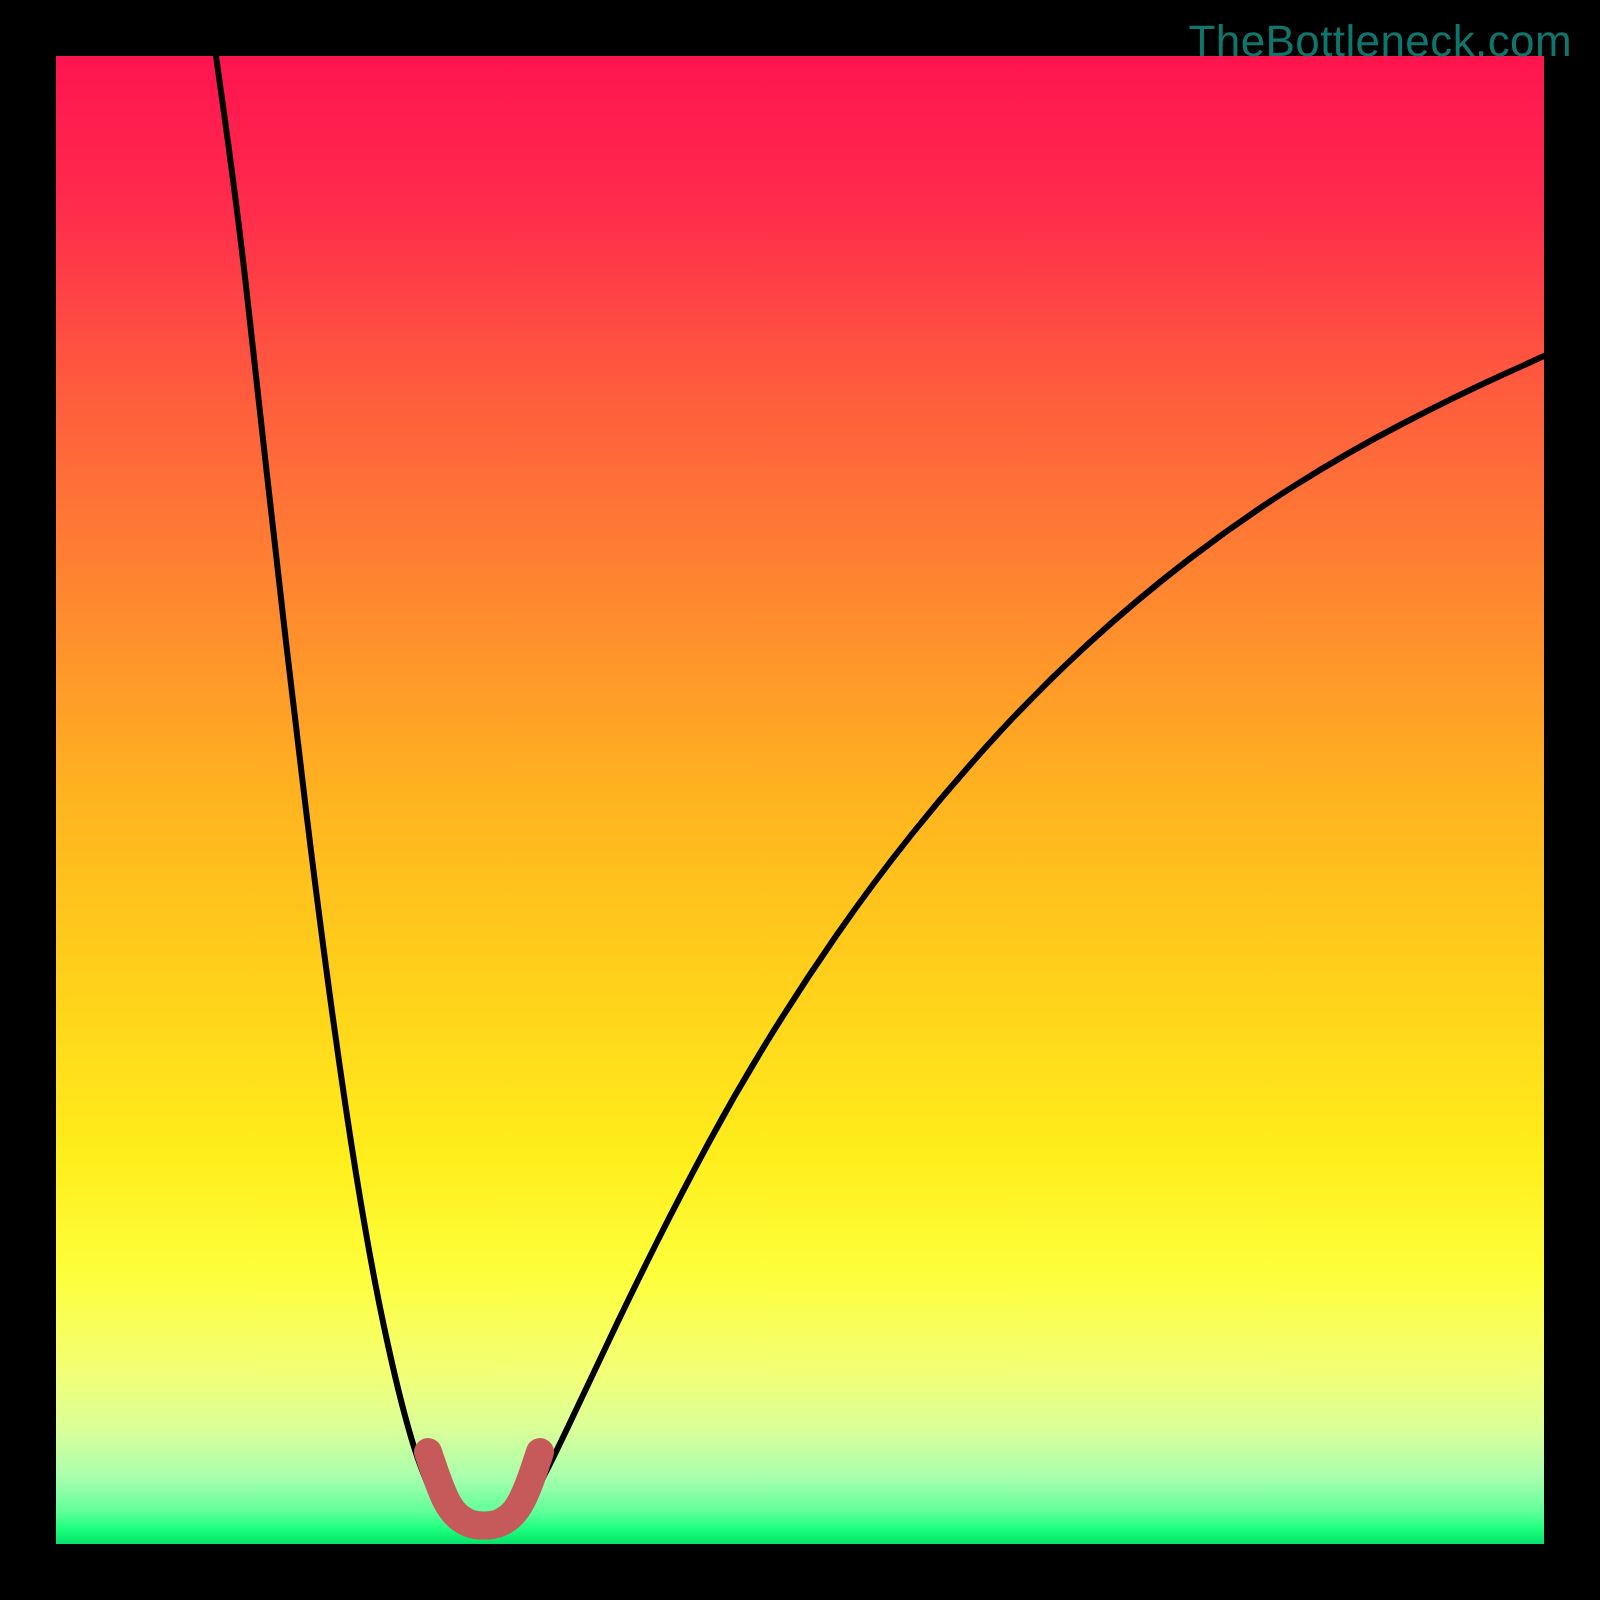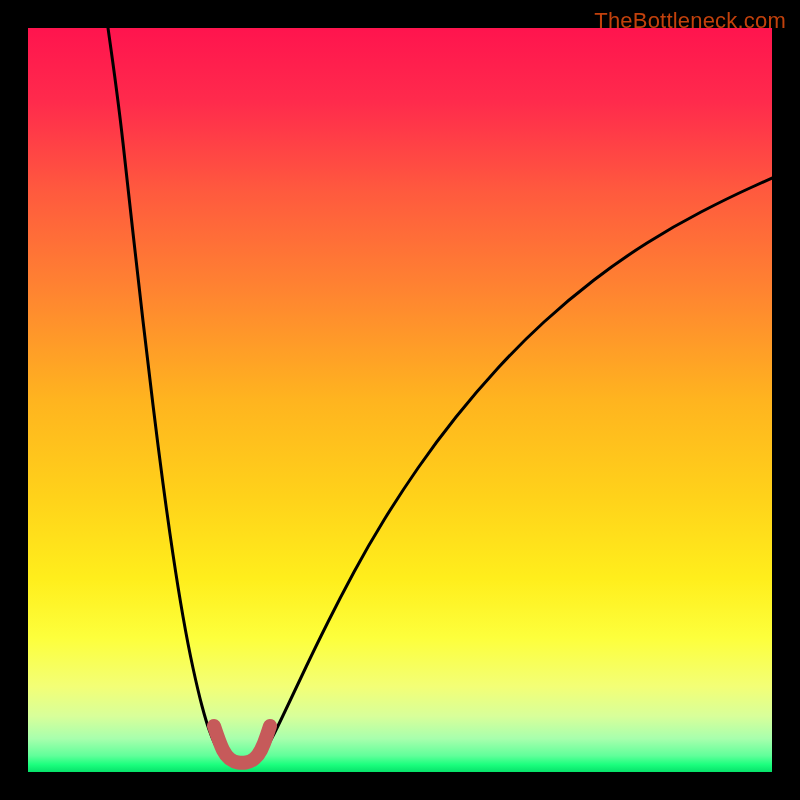--- a/index.html
+++ b/index.html
@@ -32,21 +32,21 @@
     top: 0;
     width: 100%;
     height: 100%;
   }
   .watermark {
     position: absolute;
     top: 8px;
     right: 14px;
     font-family: Arial, Helvetica, sans-serif;
     font-size: 22px;
-    color: #c2410c;
+    color: #0f766e;
     letter-spacing: 0.2px;
     user-select: none;
   }
   svg.curves {
     position: absolute;
     left: 0;
     top: 0;
     width: 100%;
     height: 100%;
   }

